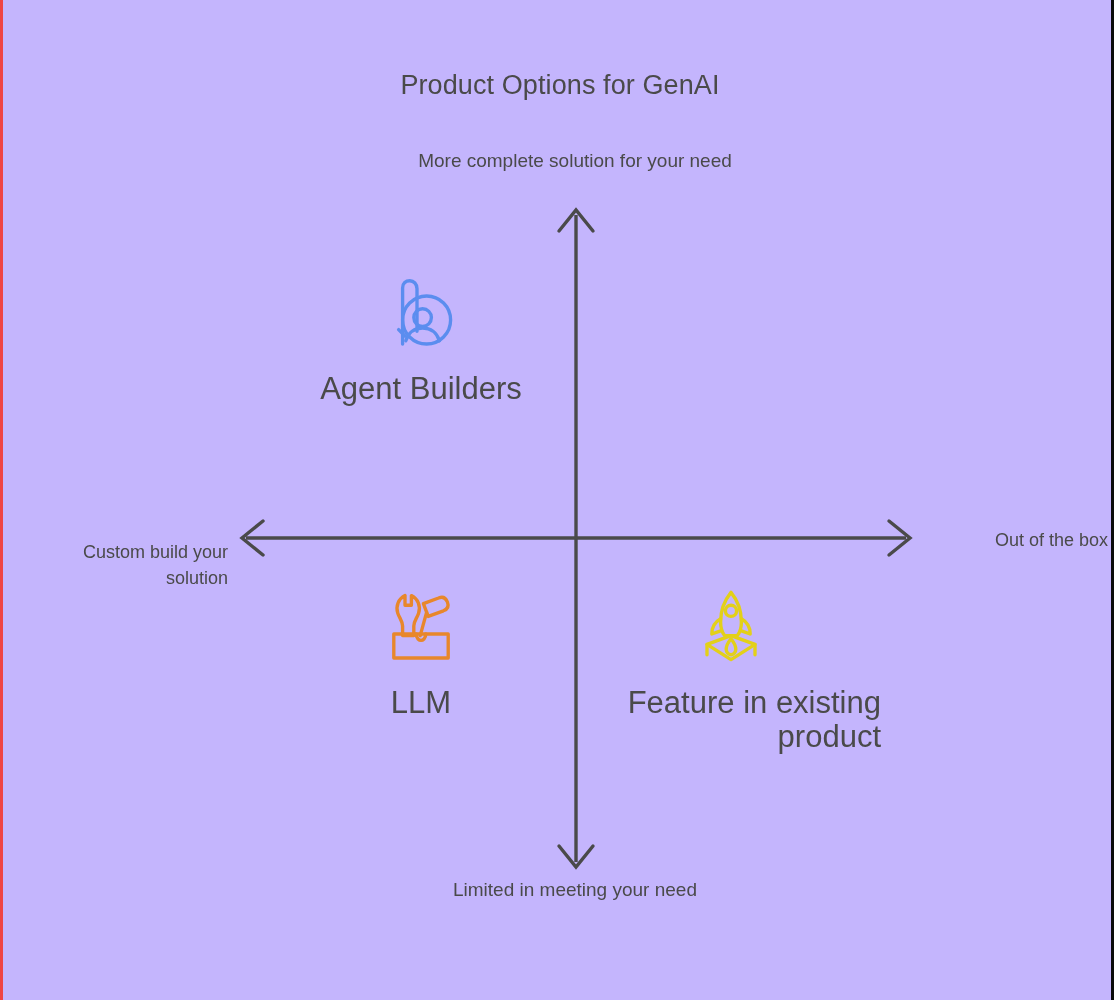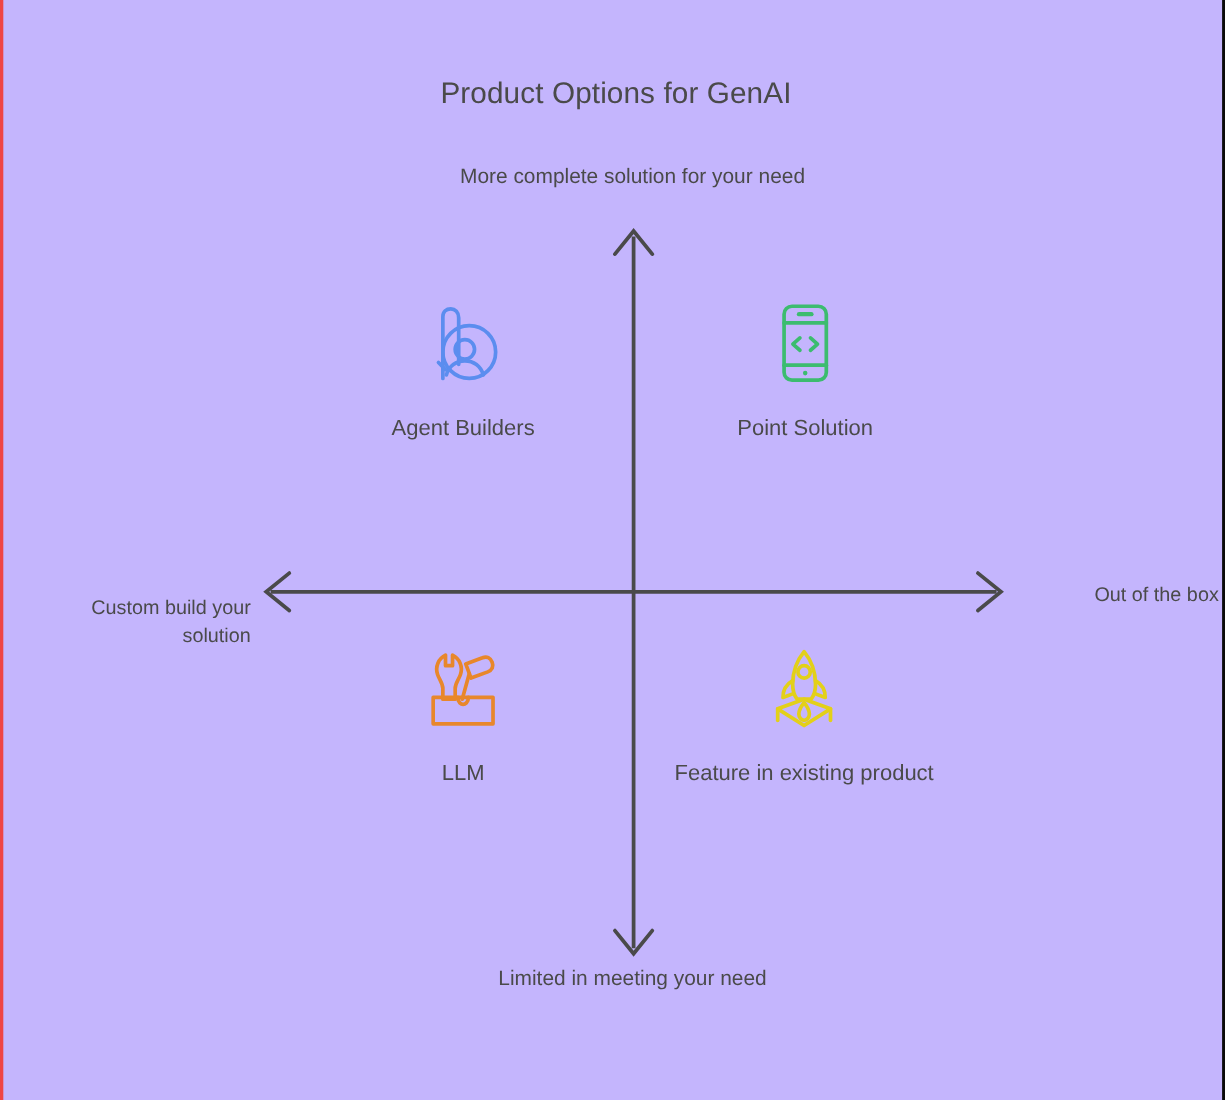--- a/index.html
+++ b/index.html
@@ -88,21 +88,21 @@
     flex-direction: column;
     align-items: center;
   }
   .quad-icon {
     width: 80px;
     height: 80px;
     display: block;
   }
   .quad-label {
     margin-top: 20px;
-    font-size: 20px;
+    font-size: 31px;
     line-height: 34px;
     color: #4a4a4a;
     text-align: right;
   }
 
   #quadrant-agent-builders { left: 268px; top: 272px; }
   #quadrant-point-solution { left: 579px; top: 272px; }
   #quadrant-llm           { left: 268px; top: 586px; }
   #quadrant-feature       { left: 578px; top: 586px; }
 </style>
@@ -144,40 +144,20 @@
         <circle cx="52" cy="57" r="11"></circle>
 
         <path d="M31,86 C34,76 42,70 52,70 C62,70 70,76 73,86"></path>
 
         <path d="M22,72 L30,80"></path>
       </g>
     </svg>
     <div class="quad-label">Agent Builders</div>
   </div>
 
-  <div class="quadrant" id="quadrant-point-solution">
-    <svg class="quad-icon" viewBox="0 0 100 100">
-      <g fill="none" stroke="#3cbc6f" stroke-width="4.2" stroke-linecap="round" stroke-linejoin="round">
-
-        <rect x="26" y="8" width="48" height="84" rx="9" ry="9"></rect>
-
-        <line x1="26" y1="27" x2="74" y2="27"></line>
-
-        <line x1="26" y1="75" x2="74" y2="75"></line>
-
-        <line x1="43" y1="17" x2="57" y2="17" stroke-width="5"></line>
-
-        <circle cx="50" cy="84" r="2.6" fill="#3cbc6f" stroke="none"></circle>
-
-        <polyline points="44,44 36,51 44,58"></polyline>
-        <polyline points="56,44 64,51 56,58"></polyline>
-      </g>
-    </svg>
-    <div class="quad-label">Point Solution</div>
-  </div>
 
   <div class="quadrant" id="quadrant-feature">
     <svg class="quad-icon" viewBox="0 0 100 100">
       <g fill="none" stroke="#e3d019" stroke-width="4.2" stroke-linecap="round" stroke-linejoin="round">
 
         <path d="M50,8 C59,19 63,32 63,45 C63,52 61,58 58,62 L42,62
                  C39,58 37,52 37,45 C37,32 41,19 50,8 Z"></path>
 
         <circle cx="50" cy="31" r="7"></circle>
 

